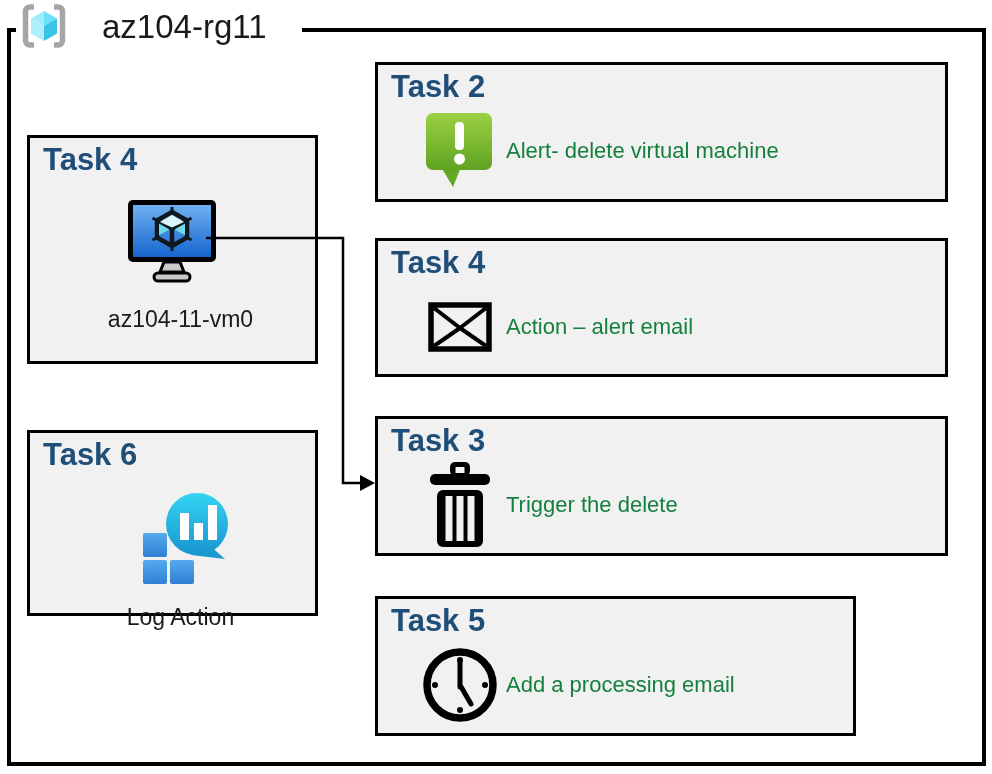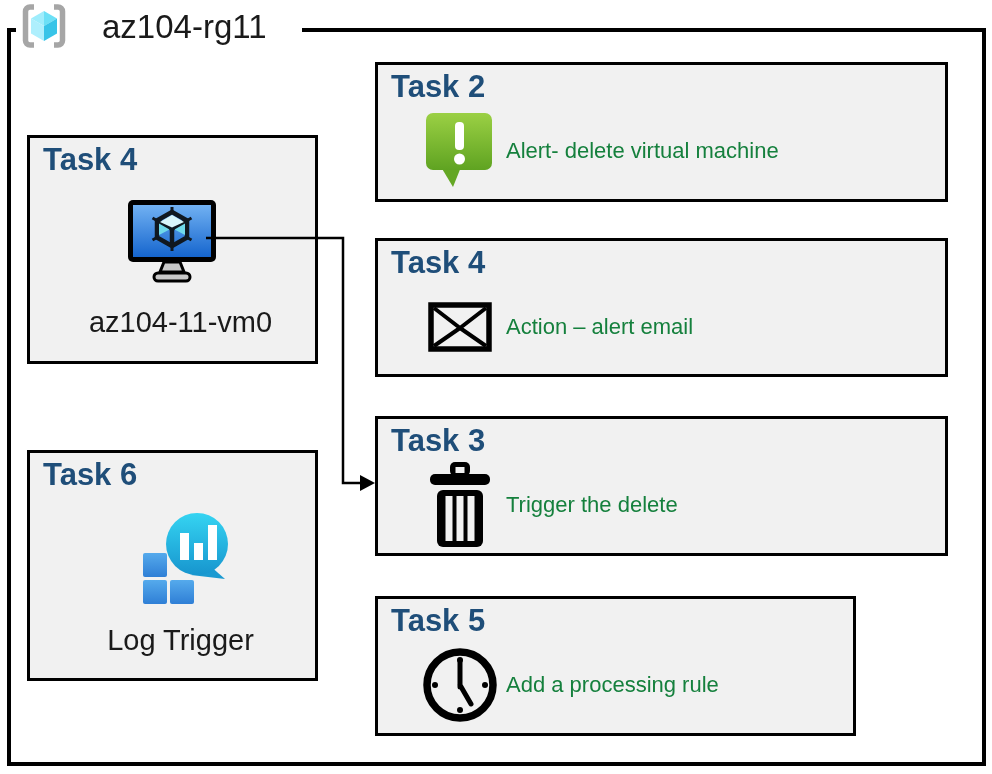--- a/index.html
+++ b/index.html
@@ -9,36 +9,36 @@
   
   .outer{position:absolute;left:7px;top:28px;width:979px;height:738px;
          border:4px solid #000;box-sizing:border-box;background:#fff;}
   .rg-mask{position:absolute;left:16px;top:22px;width:286px;height:18px;background:#fff;}
   .rg-icon{position:absolute;left:20px;top:2px;}
   .rg-name{position:absolute;left:102px;top:8px;font-size:33px;color:#1a1a1a;white-space:nowrap;}
 
   
   .task-box{position:absolute;background:#F1F1F1;border:3px solid #000;box-sizing:border-box;}
   .box-t1{left:27px;top:135px;width:291px;height:229px;}
-  .box-t6{left:27px;top:430px;width:291px;height:231px;margin-top:20px;}
+  .box-t6{left:27px;top:430px;width:291px;height:186px;}
   .box-t2{left:375px;top:62px;width:573px;height:140px;}
   .box-t3{left:375px;top:238px;width:573px;height:139px;}
   .box-t4{left:375px;top:416px;width:573px;height:140px;}
   .box-t5{left:375px;top:596px;width:481px;height:140px;}
 
   .task-title{position:absolute;left:13px;top:4px;font-size:31px;font-weight:bold;
               color:#1F4E79;white-space:nowrap;}
   .task-row{position:absolute;left:36px;top:40px;height:92px;display:flex;align-items:center;}
   .icon-slot{width:92px;display:flex;justify-content:center;align-items:center;}
   .row-label{font-size:22px;color:#15803d;white-space:nowrap;}
 
   .vm-icon{position:absolute;left:94px;top:60px;}
   .log-icon{position:absolute;left:103px;top:60px;}
   .center-label{position:absolute;left:0;right:0;top:168px;text-align:center;
-                font-size:29px;color:#1a1a1a;white-space:nowrap;padding-left:16px;}
+                font-size:23px;color:#1a1a1a;white-space:nowrap;padding-left:16px;}
   .box-t6 .center-label{top:171px;}
 
   .connector{position:absolute;left:0;top:0;pointer-events:none;}
 </style>
 </head>
 <body>
 
 <div class="canvas">
 
   <div class="outer"></div>
@@ -98,21 +98,21 @@
       </defs>
       <rect x="10" y="40" width="24" height="24" rx="2" fill="url(#sq)"></rect>
       <rect x="10" y="67" width="24" height="24" rx="2" fill="url(#sq)"></rect>
       <rect x="37" y="67" width="24" height="24" rx="2" fill="url(#sq)"></rect>
       <polygon points="76,52 92,66 58,62" fill="#1B9AD1"></polygon>
       <circle cx="64" cy="31" r="31" fill="url(#bal)"></circle>
       <rect x="47" y="20" width="9" height="27" fill="#fff"></rect>
       <rect x="61" y="30" width="9" height="17" fill="#fff"></rect>
       <rect x="75" y="12" width="9" height="35" fill="#fff"></rect>
     </svg>
-    <div class="center-label">Log Trigger</div>
+    <div class="center-label">Log Action</div>
   </div>
 
   <div class="task-box box-t2">
     <div class="task-title">Task 2</div>
     <div class="task-row">
       <span class="icon-slot">
         <svg width="72" height="80" viewBox="0 0 72 80">
           <defs>
             <linearGradient id="grn" x1="0" y1="0" x2="0" y2="1">
               <stop offset="0" stop-color="#9BD044"></stop>
@@ -166,21 +166,21 @@
       <span class="icon-slot">
         <svg width="80" height="80" viewBox="0 0 80 80">
           <circle cx="40" cy="40" r="33" fill="none" stroke="#000" stroke-width="7.5"></circle>
           <circle cx="40" cy="15" r="3" fill="#000"></circle>
           <circle cx="65" cy="40" r="3" fill="#000"></circle>
           <circle cx="40" cy="65" r="3" fill="#000"></circle>
           <circle cx="15" cy="40" r="3" fill="#000"></circle>
           <path d="M40,42 L40,16 M40,40 L51,59" stroke="#000" stroke-width="5" stroke-linecap="round" fill="none"></path>
         </svg>
       </span>
-      <span class="row-label">Add a processing rule</span>
+      <span class="row-label">Add a processing email</span>
     </div>
   </div>
 
   <svg class="connector" width="992" height="774" viewBox="0 0 992 774">
     <polyline points="206,238 343,238 343,483 361,483" fill="none" stroke="#000" stroke-width="2.5"></polyline>
     <polygon points="360,475 375,483 360,491" fill="#000"></polygon>
   </svg>
 
 </div>
 

